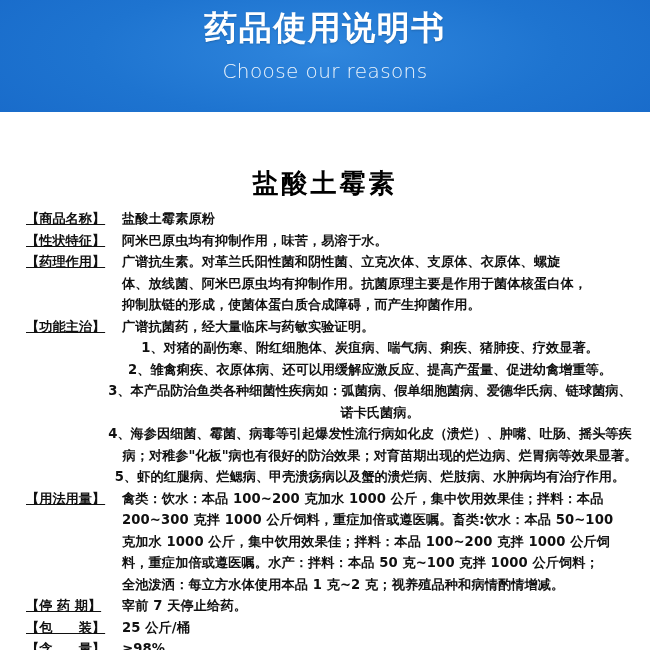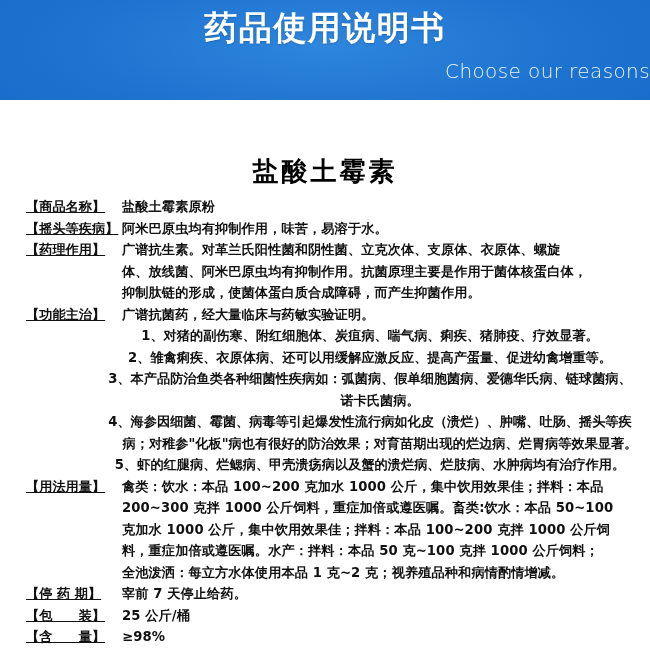--- a/index.html
+++ b/index.html
@@ -12,21 +12,21 @@
     height: 650px;
     overflow: hidden;
     font-family: "DejaVu Sans", "Liberation Sans", sans-serif;
     position: relative;
   }
 
   
   #banner {
     position: relative;
     width: 650px;
-    height: 100px;
+    height: 112px;
     background:
       radial-gradient(ellipse 520px 150px at 50% 45%,
                       #2f86dd 0%, #1e74d0 45%, #1565c6 100%);
     overflow: hidden;
   }
   #banner-title {
     position: absolute;
     top: 8px;
     left: 0;
     width: 650px;
@@ -37,21 +37,21 @@
     letter-spacing: 1.5px;
     line-height: 40px;
     text-shadow: 0 1px 2px rgba(0,0,0,0.18);
     white-space: nowrap;
   }
   #banner-subtitle {
     position: absolute;
     top: 58px;
     left: 0;
     width: 650px;
-    text-align: right;
+    text-align: center;
     color: rgba(255,255,255,0.92);
     font-size: 20px;
     font-weight: 300;
     letter-spacing: 0.4px;
     line-height: 26px;
     white-space: nowrap;
   }
 
   
   #doc {
@@ -162,21 +162,21 @@
   <div id="sections">
 
     <div class="section">
       <div class="sec-label">【商品名称】</div>
       <div class="sec-body">
         <p>盐酸土霉素原粉</p>
       </div>
     </div>
 
     <div class="section">
-      <div class="sec-label">【摇头等疾病】</div>
+      <div class="sec-label">【性状特征】</div>
       <div class="sec-body">
         <p>阿米巴原虫均有抑制作用，味苦，易溶于水。</p>
       </div>
     </div>
 
     <div class="section">
       <div class="sec-label">【药理作用】</div>
       <div class="sec-body wrap-body">
         <p>广谱抗生素。对革兰氏阳性菌和阴性菌、立克次体、支原体、衣原体、螺旋</p>
         <p class="tight">体、放线菌、阿米巴原虫均有抑制作用。抗菌原理主要是作用于菌体核蛋白体，</p>

